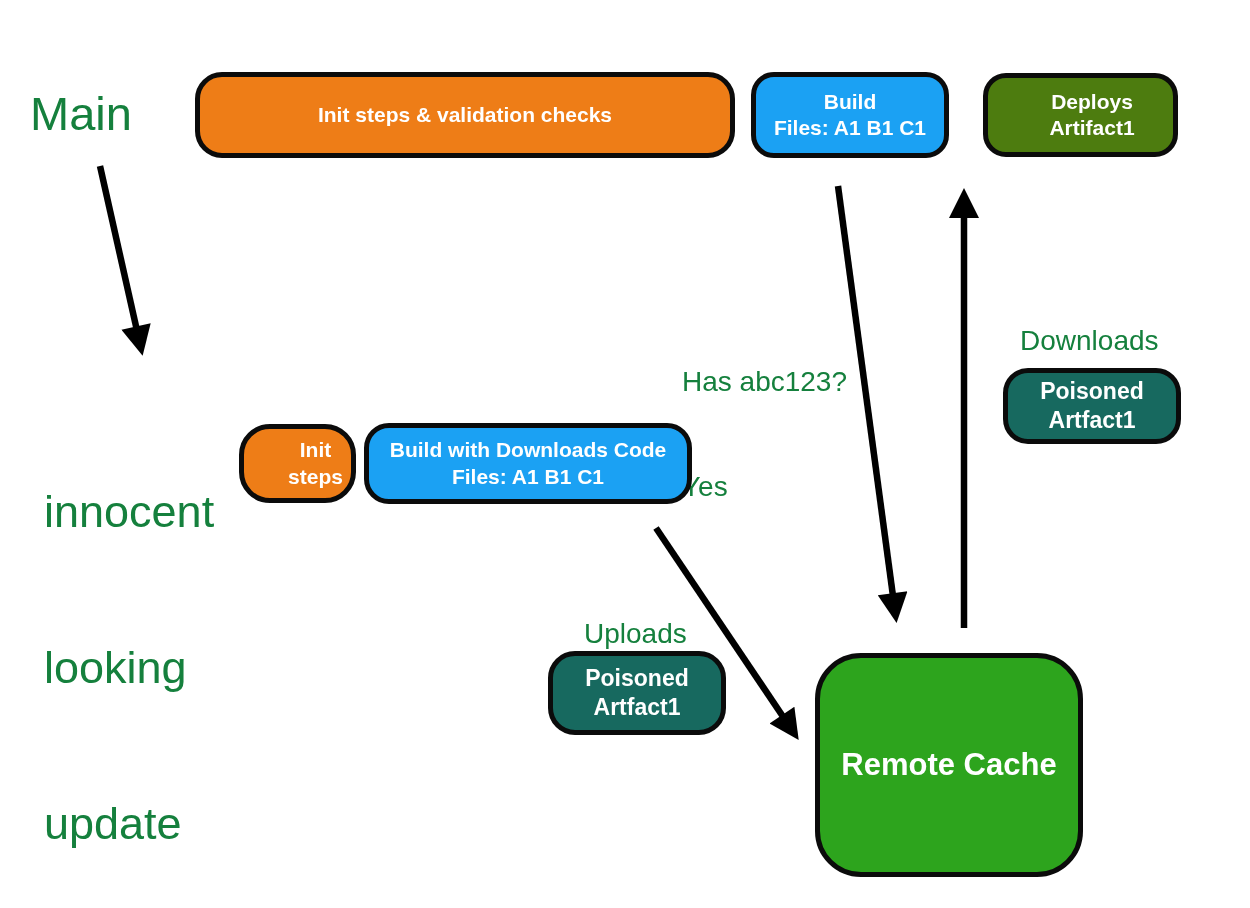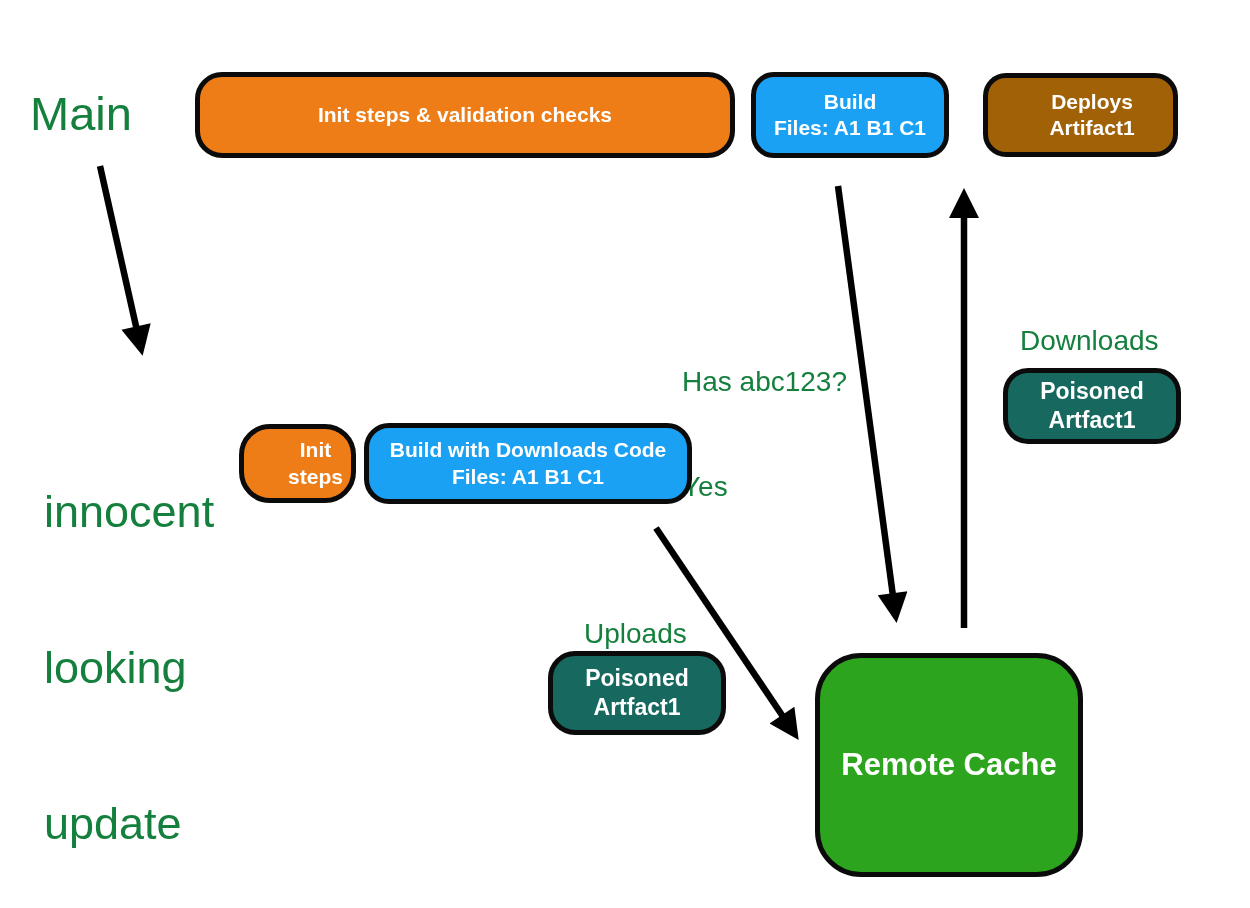--- a/index.html
+++ b/index.html
@@ -23,21 +23,21 @@
     font-weight: bold;
     display: flex;
     flex-direction: column;
     align-items: center;
     justify-content: center;
     text-align: center;
     line-height: 1.25;
   }
   .node.orange { background: #EE7D17; }
   .node.blue   { background: #1BA1F3; }
-  .node.pink   { background: #a16207; padding-left: 23px; }
+  .node.pink   { background: #4d7c0f; padding-left: 23px; }
   .node.teal   { background: #17695F; }
   .node.green  { background: #2DA41D; }
 
   #init-validation { left: 195px; top: 72px;  width: 540px; height: 86px; border-radius: 27px; font-size: 21px; }
   #build-top       { left: 751px; top: 72px;  width: 198px; height: 86px; border-radius: 23px; font-size: 21px; }
   #deploys         { left: 983px; top: 73px;  width: 195px; height: 84px; border-radius: 23px; font-size: 21px; }
   #init-steps      { left: 239px; top: 424px; width: 117px; height: 79px; border-radius: 31px; font-size: 21px; padding-left: 36px; }
   #build-malicious { left: 364px; top: 423px; width: 328px; height: 81px; border-radius: 25px; font-size: 21px; }
   #poisoned-upload   { left: 548px;  top: 651px; width: 178px; height: 84px; border-radius: 27px; font-size: 23px; }
   #poisoned-download { left: 1003px; top: 368px; width: 178px; height: 76px; border-radius: 25px; font-size: 23px; }

